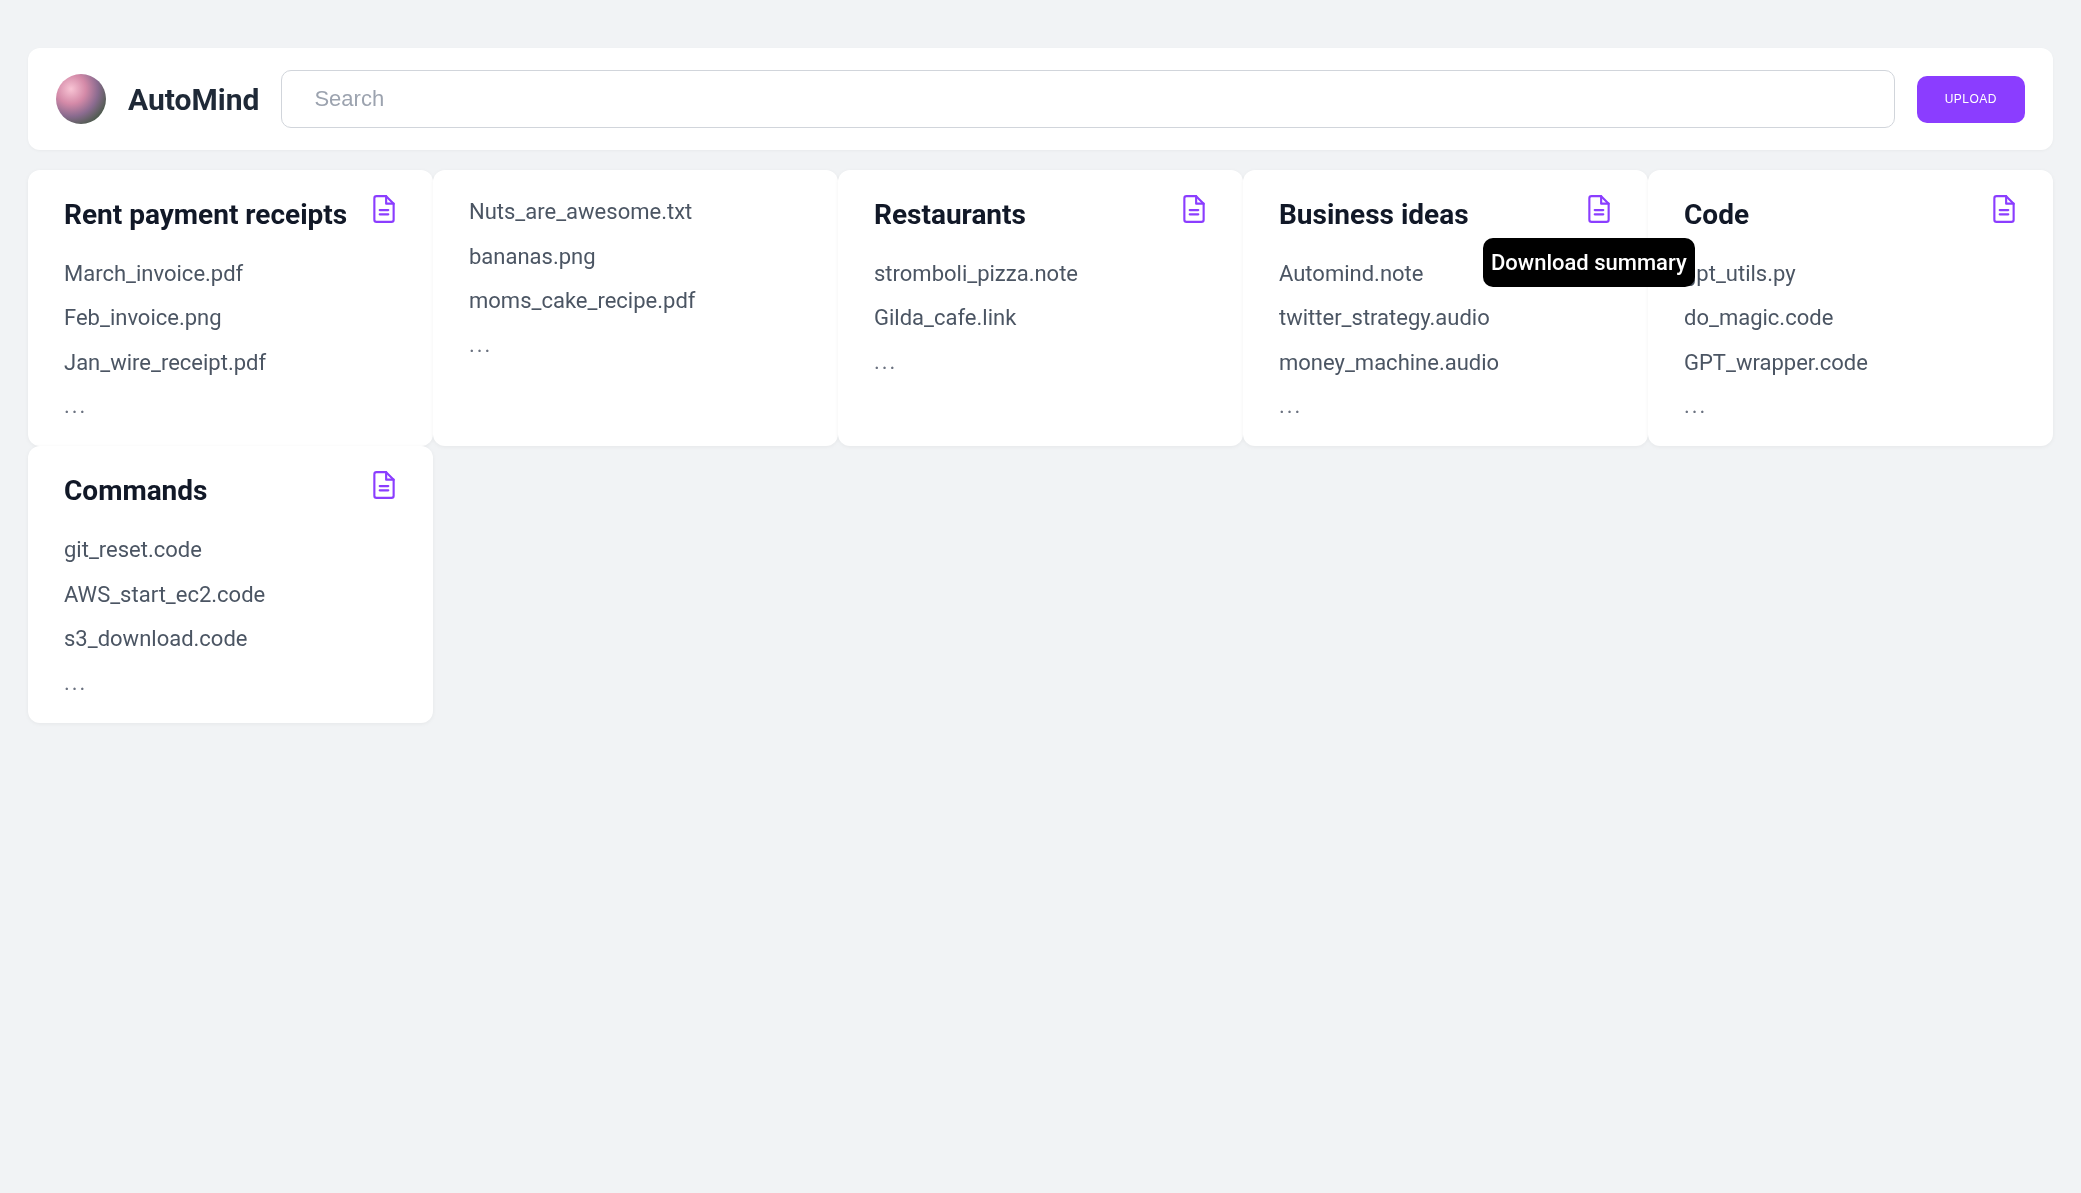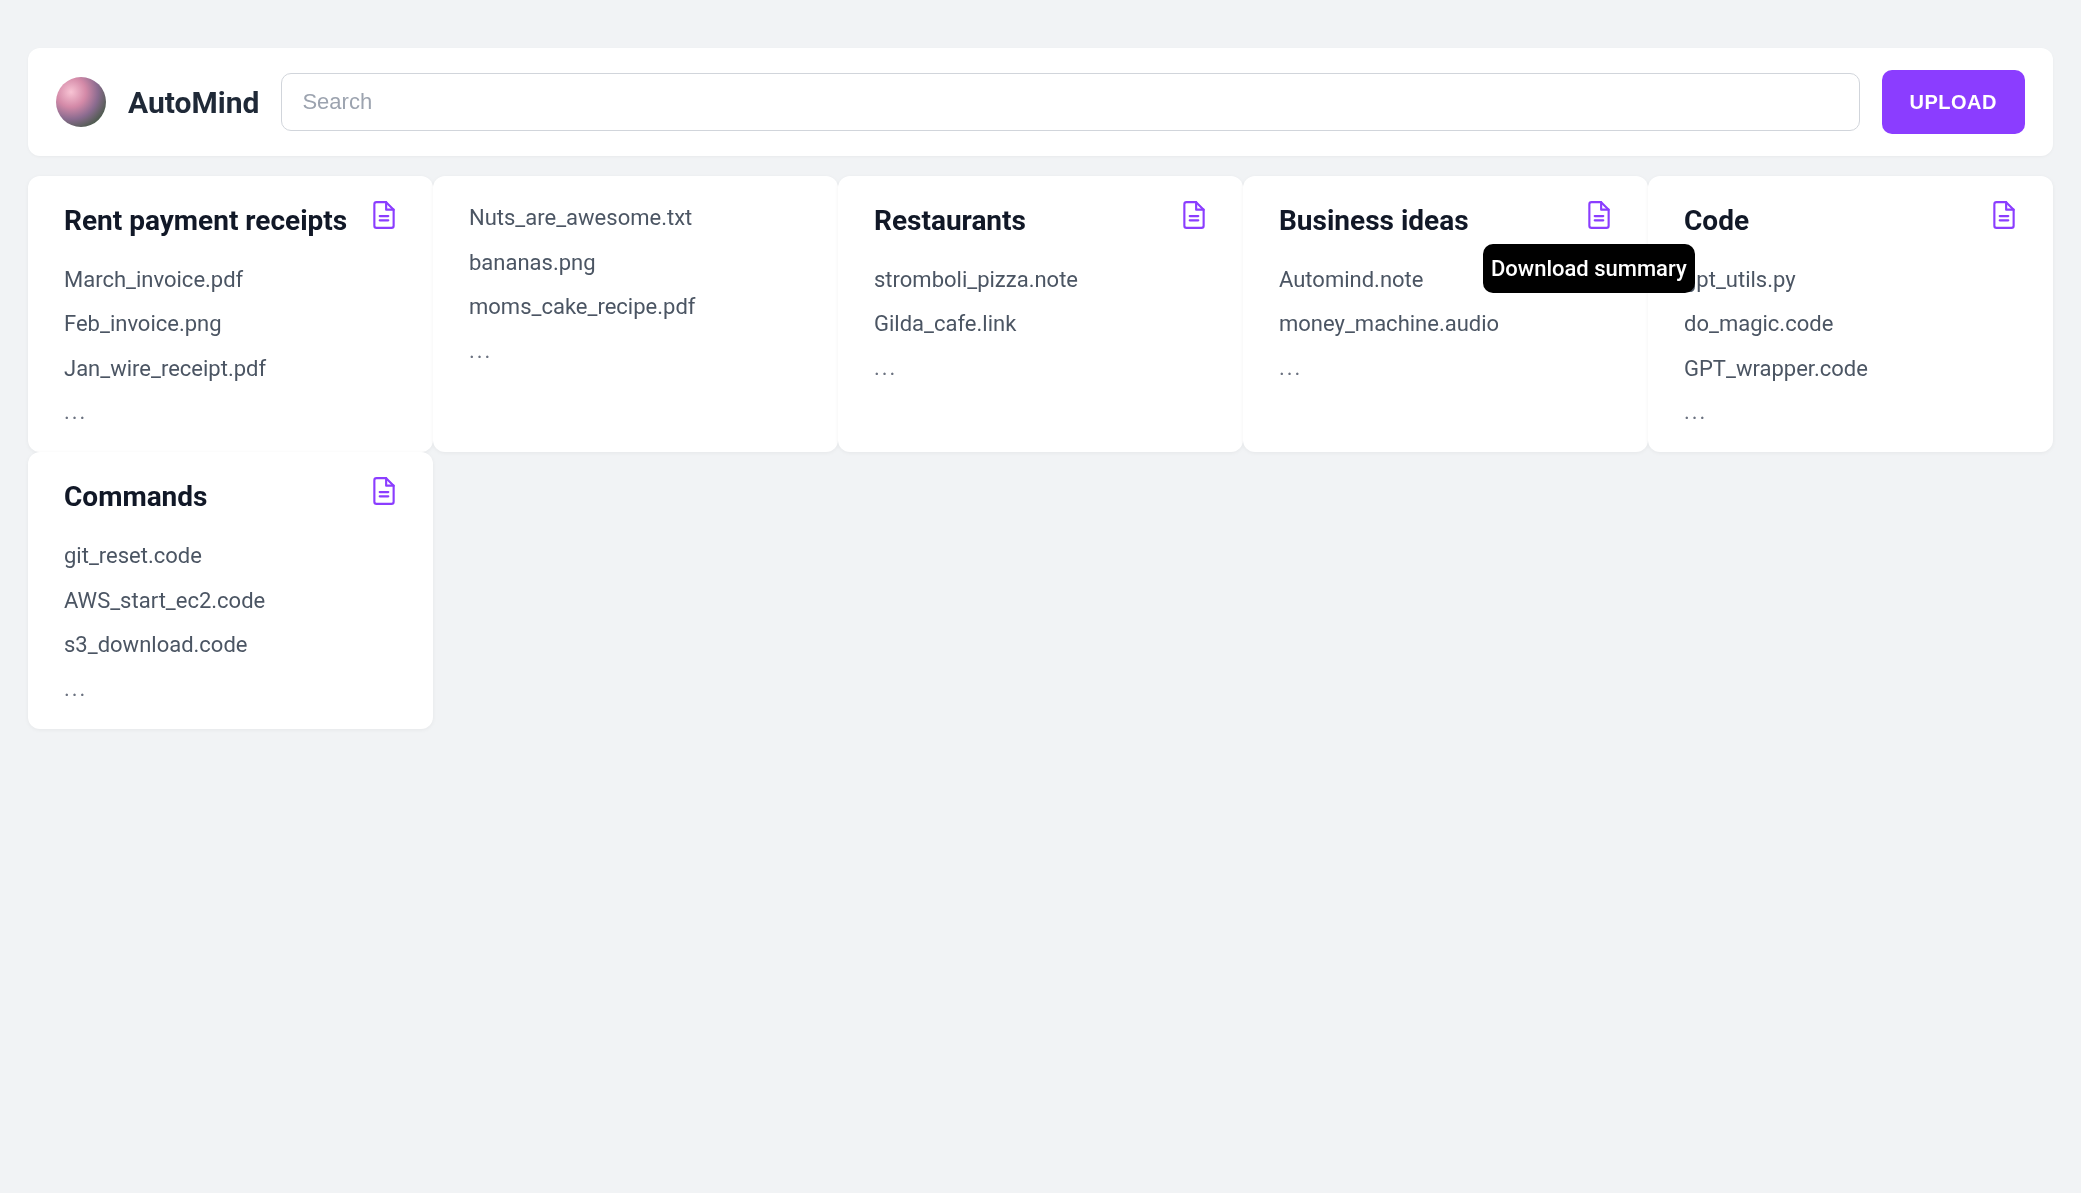--- a/index.html
+++ b/index.html
@@ -29,36 +29,36 @@
     font-size: 30px;
     font-weight: 700;
     color: #1f2937;
     flex-shrink: 0;
   }
   .search {
     flex: 1;
     height: 58px;
     border: 1px solid #d1d5db;
     border-radius: 10px;
-    padding: 0 20px;
+    padding: 0 32px;
     font-size: 22px;
     color: #4b5563;
     outline: none;
     background: #fff;
   }
   .search::placeholder { color: #9ca3af; }
   .upload-btn {
     background: #8b3dff;
     color: #fff;
     border: none;
     border-radius: 10px;
     padding: 0 28px;
-    height: 64px;
-    font-size: 20px;
-    font-weight: 700;
+    height: 47px;
+    font-size: 12px;
+    font-weight: 400;
     letter-spacing: 0.5px;
     cursor: pointer;
     flex-shrink: 0;
   }
   .grid {
     display: grid;
     grid-template-columns: repeat(5, 1fr);
     margin-top: 20px;
   }
   .card {
@@ -184,20 +184,21 @@
   <svg viewBox="0 0 24 28" fill="none" stroke="#8b3dff" stroke-width="2" stroke-linecap="round" stroke-linejoin="round">
     <path d="M14 2H5a2 2 0 0 0-2 2v20a2 2 0 0 0 2 2h14a2 2 0 0 0 2-2V9z"></path>
     <polyline points="14 2 14 9 21 9"></polyline>
     <line x1="8" y1="15" x2="16" y2="15"></line>
     <line x1="8" y1="19" x2="16" y2="19"></line>
   </svg>
 </div>
       </div>
       <ul class="file-list">
         <li class="file-item">Automind.note</li>
+        <li class="file-item">twitter_strategy.audio</li>
         <li class="file-item">money_machine.audio</li>
       </ul>
       <div class="more">...</div>
       <div class="tooltip">Download summary</div>
     </div>
     <div class="card">
       <div class="card-head">
         <div class="card-title">Code</div>
         <div class="doc-icon">
   <svg viewBox="0 0 24 28" fill="none" stroke="#8b3dff" stroke-width="2" stroke-linecap="round" stroke-linejoin="round">

